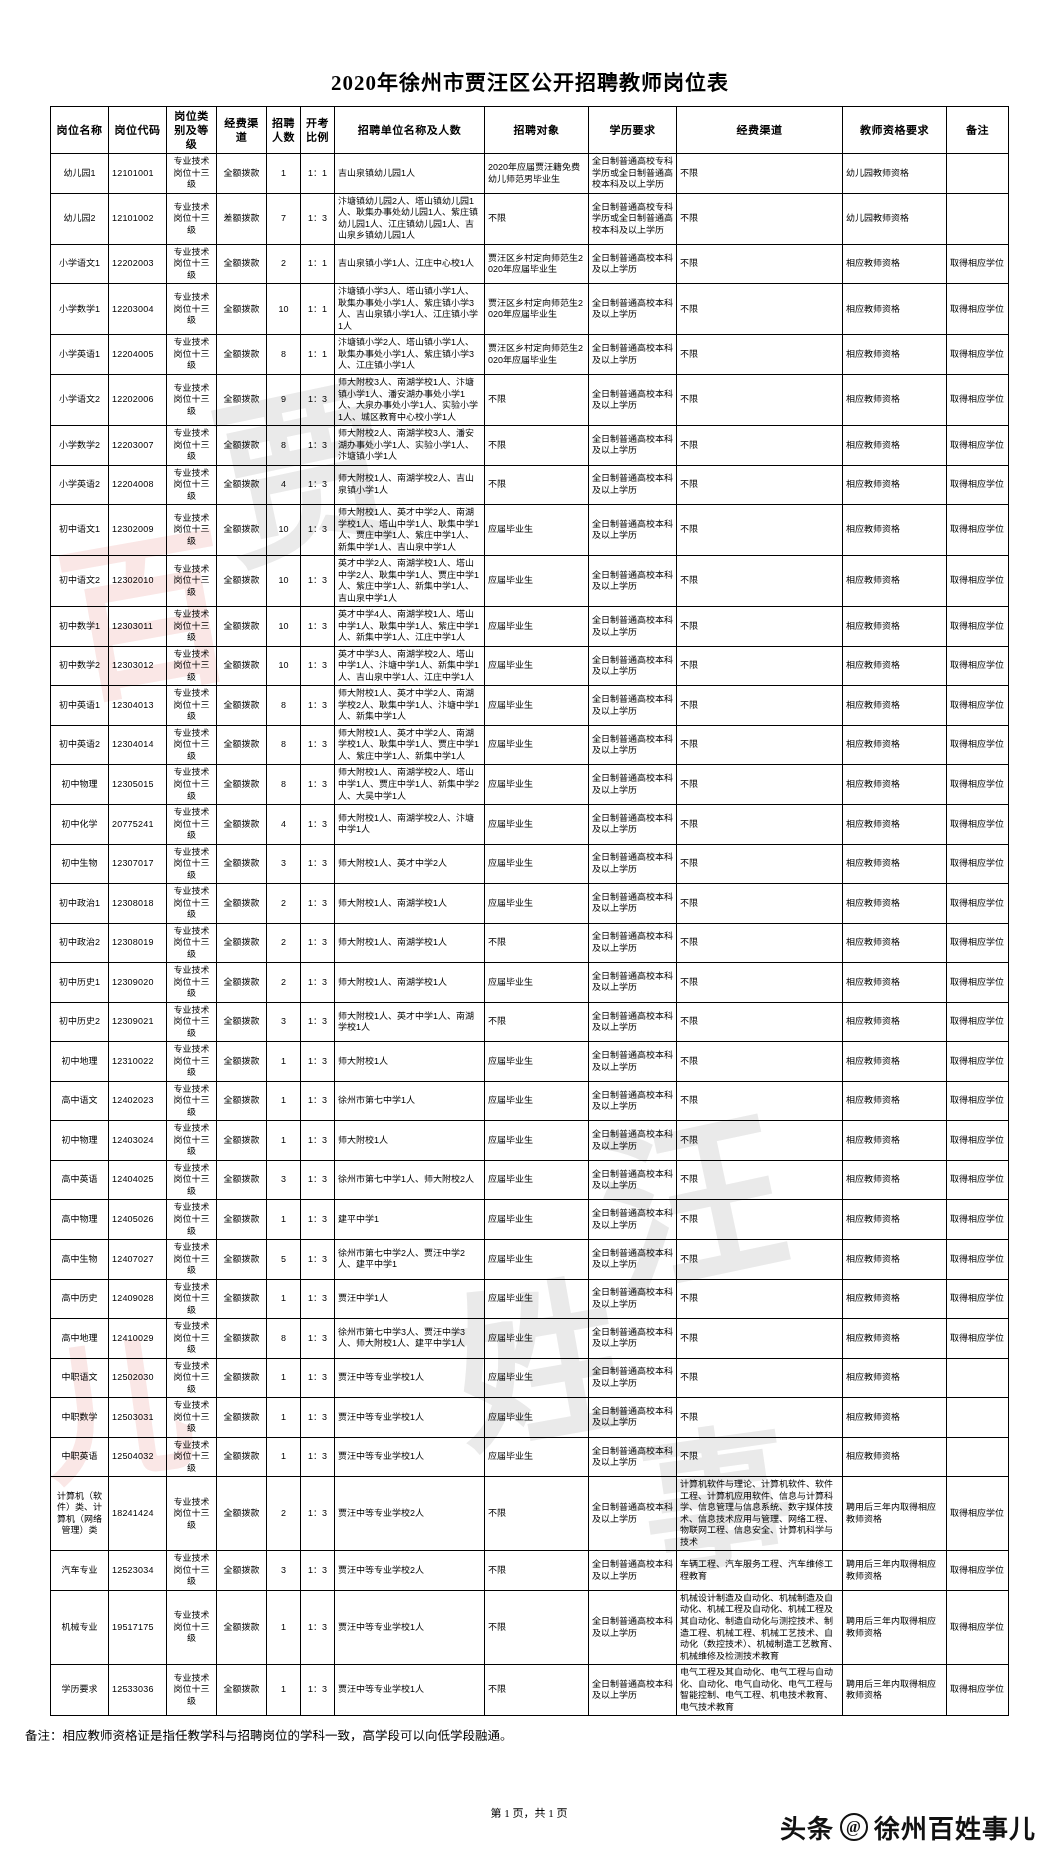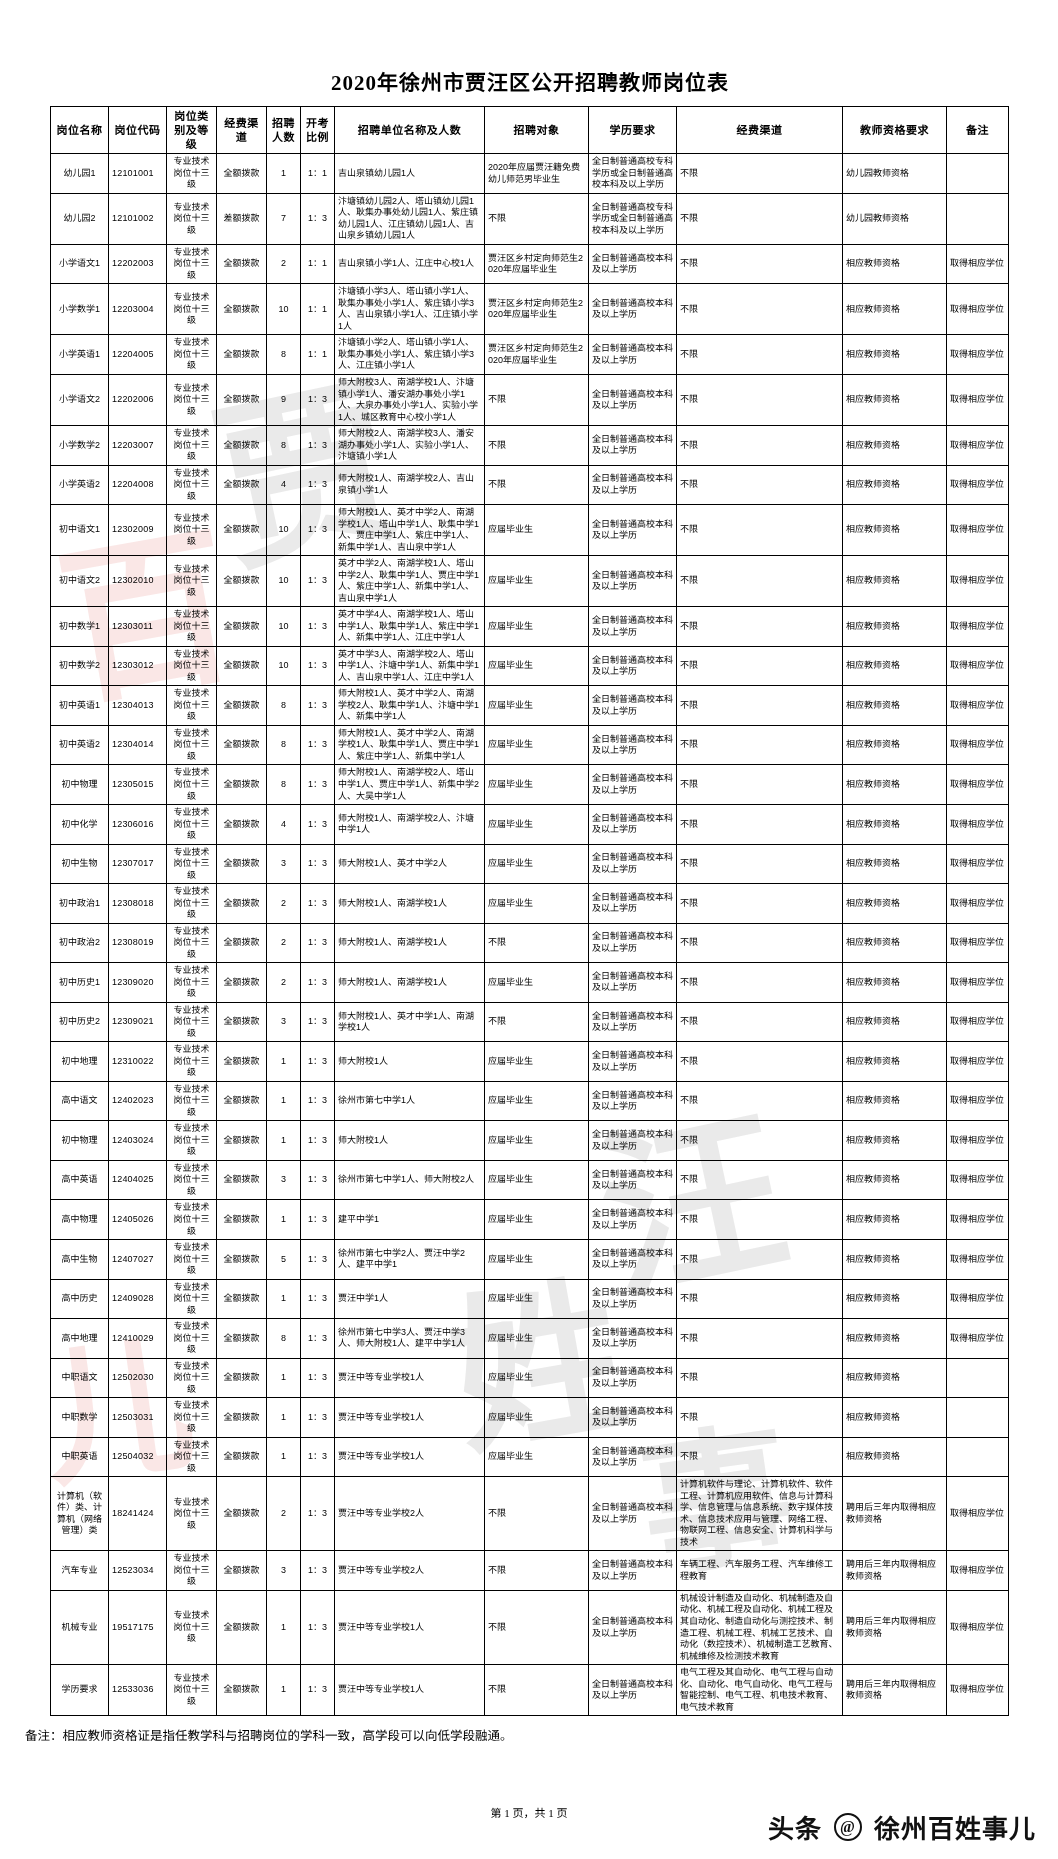--- a/index.html
+++ b/index.html
@@ -116,21 +116,21 @@
     font-size:11px;
     font-family:"Liberation Serif","DejaVu Serif",serif;
   }
   .brand{
     position:absolute;
     right:22px;
     bottom:14px;
     z-index:3;
     display:flex;
     align-items:center;
-    gap:12px;
+    gap:6px;
     font-family:"Liberation Serif","DejaVu Serif",serif;
     font-weight:bold;
     font-size:26px;
     color:#111;
     letter-spacing:1px;
   }
   .brand .at{
     display:inline-flex;
     align-items:center;
     justify-content:center;
@@ -394,21 +394,21 @@
             <td class="c">1：3</td>
             <td class="l">师大附校1人、南湖学校2人、塔山中学1人、贾庄中学1人、新集中学2人、大吴中学1人</td>
             <td class="l">应届毕业生</td>
             <td class="l">全日制普通高校本科及以上学历</td>
             <td class="l">不限</td>
             <td class="l">相应教师资格</td>
             <td class="l">取得相应学位</td>
           </tr>
           <tr>
             <td class="c">初中化学</td>
-            <td class="code">12306016</td>
+            <td class="code">20775241</td>
             <td class="c">专业技术岗位十三级</td>
             <td class="c">全额拨款</td>
             <td class="c">4</td>
             <td class="c">1：3</td>
             <td class="l">师大附校1人、南湖学校2人、汴塘中学1人</td>
             <td class="l">应届毕业生</td>
             <td class="l">全日制普通高校本科及以上学历</td>
             <td class="l">不限</td>
             <td class="l">相应教师资格</td>
             <td class="l">取得相应学位</td>

